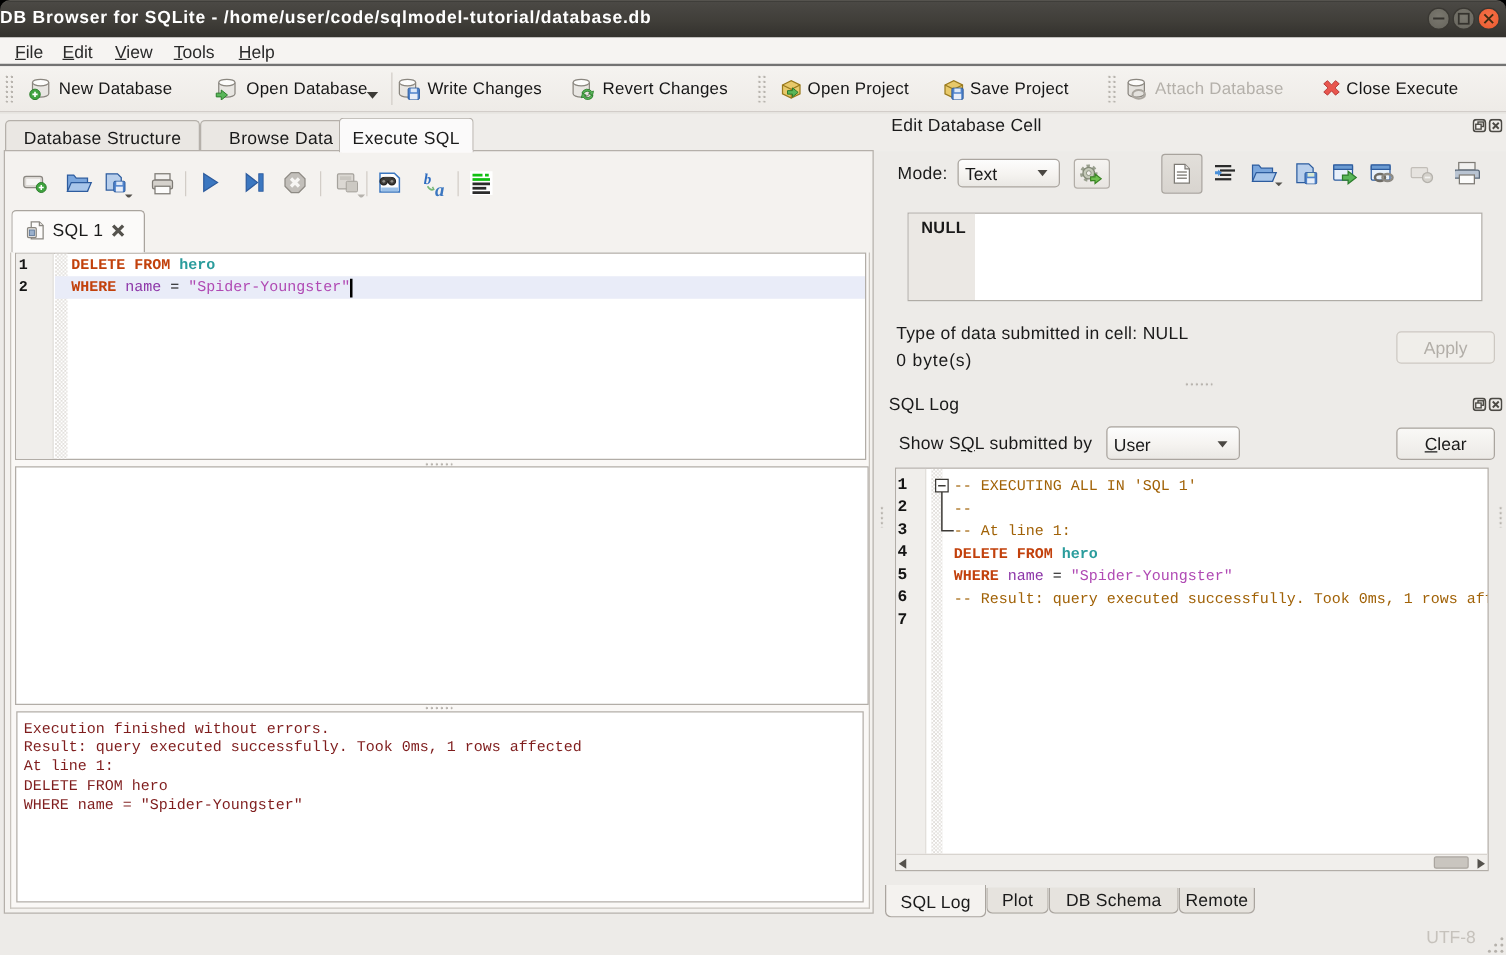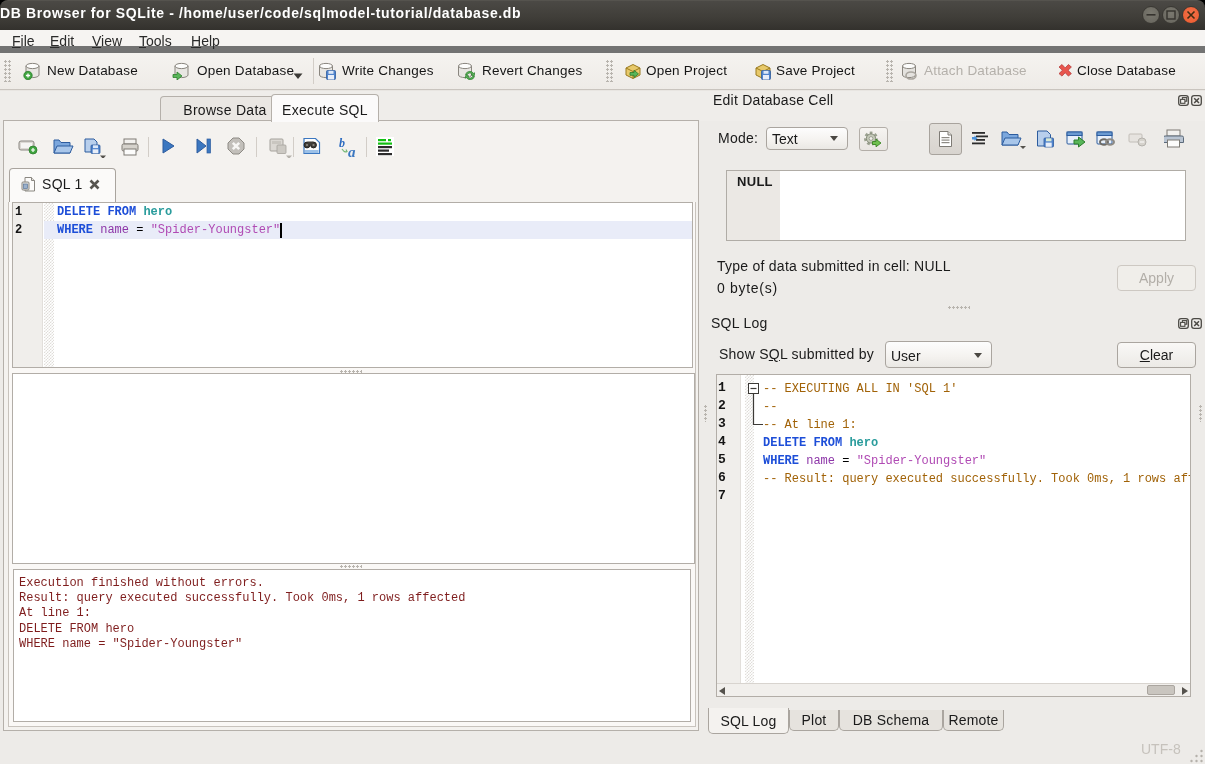--- a/index.html
+++ b/index.html
@@ -10,21 +10,21 @@
 #titlebar { position:absolute; left:0; top:0; width:1205px; height:30px;
   background:linear-gradient(#4b4945,#403e39 55%,#33312d);
   border-radius:8px 8px 0 0; border-top:1px solid #55534e; z-index:2;
 }
 #cornerbg { position:absolute; left:0; top:0; width:1205px; height:14px; background:#000; z-index:1; }
 #titlebar .title { position:absolute; left:0; right:0; top:4px; text-align:left;
   color:#fff; font-size:14px; font-weight:bold; letter-spacing:0.62px; }
 .winbtn { position:absolute; top:6px; width:18px; height:18px; border-radius:50%; z-index:3; }
 .winbtn svg { position:absolute; left:0; top:0; }
 
-#menubar { position:absolute; left:0; top:30px; width:1205px; height:23px; background:#f6f4f2; border-bottom:7px solid #737373; }
+#menubar { position:absolute; left:0; top:30px; width:1205px; height:23px; background:#f6f4f2; border-bottom:2px solid #737373; }
 #menubar span.m { position:absolute; top:3px; font-size:14px; color:#2a2a2a; }
 #menubar u { text-decoration:underline; }
 
 #toolbar { position:absolute; left:0; top:53px; width:1205px; height:37px;
   background:linear-gradient(#f5f3f0,#eeebe7); border-bottom:1px solid #c9c4be; }
 .tbitem { position:absolute; top:0; height:36px; font-size:13.5px; letter-spacing:0.2px; color:#161616; }
 .tbitem .lbl { position:absolute; top:10px; white-space:nowrap; }
 .tbitem.dis .lbl { color:#b4b0aa; }
 .tbsep { position:absolute; top:5px; width:1px; height:26px; background:#d2cdc7; }
 .tbhandle { position:absolute; top:7px; width:7px; height:22px;
@@ -38,21 +38,21 @@
 .mtab .t { margin-top:5px; }
 .mtab.active { top:3px; height:28px; background:#fbfafa; z-index:5; }
 
 #leftpane { position:absolute; left:3px; top:120px; width:696px; height:611px;
   background:#f4f2ef; border:1px solid #b5b0aa; }
 
 .frame { position:absolute; border:1px solid #b2ada7; background:#fff; }
 .mono { font-family:"Liberation Mono",monospace; }
 
 .codeline { position:absolute; white-space:pre; font-family:"Liberation Mono",monospace; font-size:12px; line-height:18px; }
-.kw { color:#1d4ed8; font-weight:bold; }
+.kw { color:#c2410c; font-weight:bold; }
 .tbl { color:#2a9c9c; font-weight:bold; }
 .idf { color:#8d36a8; }
 .str { color:#b04ab4; }
 .cmt { color:#a16207; }
 .lnum { position:absolute; font-family:"Liberation Mono",monospace; font-size:12px; font-weight:bold; color:#141414; line-height:18px; }
 .dotstrip { position:absolute; background-image:linear-gradient(45deg,#e0ddd9 25%,transparent 25%,transparent 75%,#e0ddd9 75%),linear-gradient(45deg,#e0ddd9 25%,transparent 25%,transparent 75%,#e0ddd9 75%); background-size:3px 3px; background-position:0 0,1.5px 1.5px; background-color:#fff; }
 
 .dockhead { position:absolute; font-size:14px; letter-spacing:0.25px; color:#1a1a1a; }
 .dockbtns { position:absolute; }
 
@@ -163,25 +163,28 @@
         <path d="M1.5 4 v9 a6.5 2.6 0 0 0 13 0 v-9" fill="#e4e2de" stroke="#8a867f" stroke-width="1"></path>
         <ellipse cx="8" cy="4" rx="6.5" ry="2.6" fill="#fcfcfb" stroke="#8a867f" stroke-width="1"></ellipse>
         <ellipse cx="10" cy="13.5" rx="5" ry="3.5" fill="none" stroke="#aaa69f" stroke-width="1.6"></ellipse>
       </svg>
       <span class="lbl" style="left:23px">Attach Database</span>
     </div>
   <div class="tbitem" style="left:1056px">
       <svg class="abs" style="top:9px" width="18" height="18" id="i-close">
         <path d="M3 5 l3 -2.5 l3.2 3.4 l3.2 -3.4 l3 2.5 l-3.4 3.3 l3.4 3.3 l-3 2.5 l-3.2 -3.4 l-3.2 3.4 l-3 -2.5 l3.4 -3.3 Z" fill="#e8564e" stroke="#b03030" stroke-width="0.7"></path>
       </svg>
-      <span class="lbl" style="left:21px">Close Database</span>
+      <span class="lbl" style="left:21px">Close Execute</span>
     </div>
 </div>
 
 <div id="maintabs">
+  <div class="mtab" style="left:4px; width:156px">
+      <div class="t">Database Structure</div>
+    </div>
   <div class="mtab" style="left:160px; width:130px">
       <div class="t">Browse Data</div>
     </div>
   <div class="mtab active" style="left:271px; width:108px">
       <div class="t" style="margin-top:7px">Execute SQL</div>
     </div>
 </div>
 
 <div id="leftpane"></div>
 <div class="abs" style="left:272px; top:120px; width:106px; height:2px; background:#fbfafa; z-index:6;"></div>

